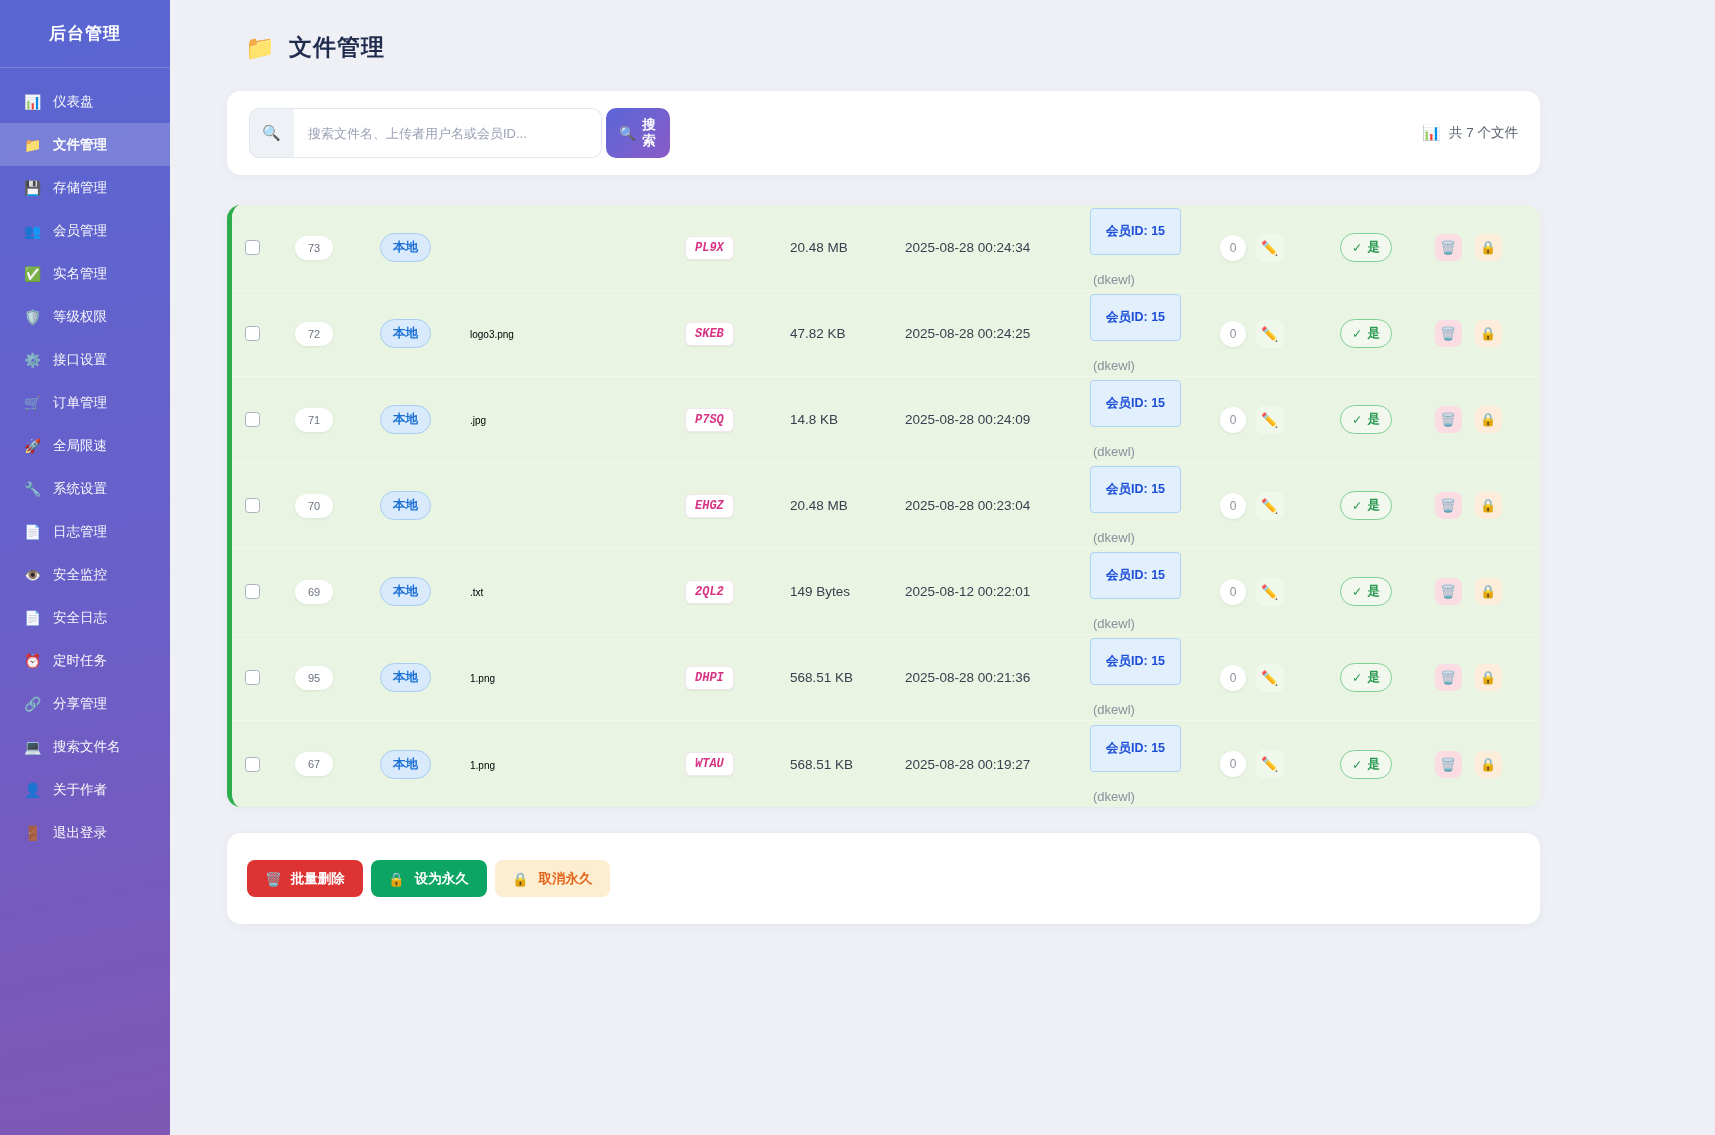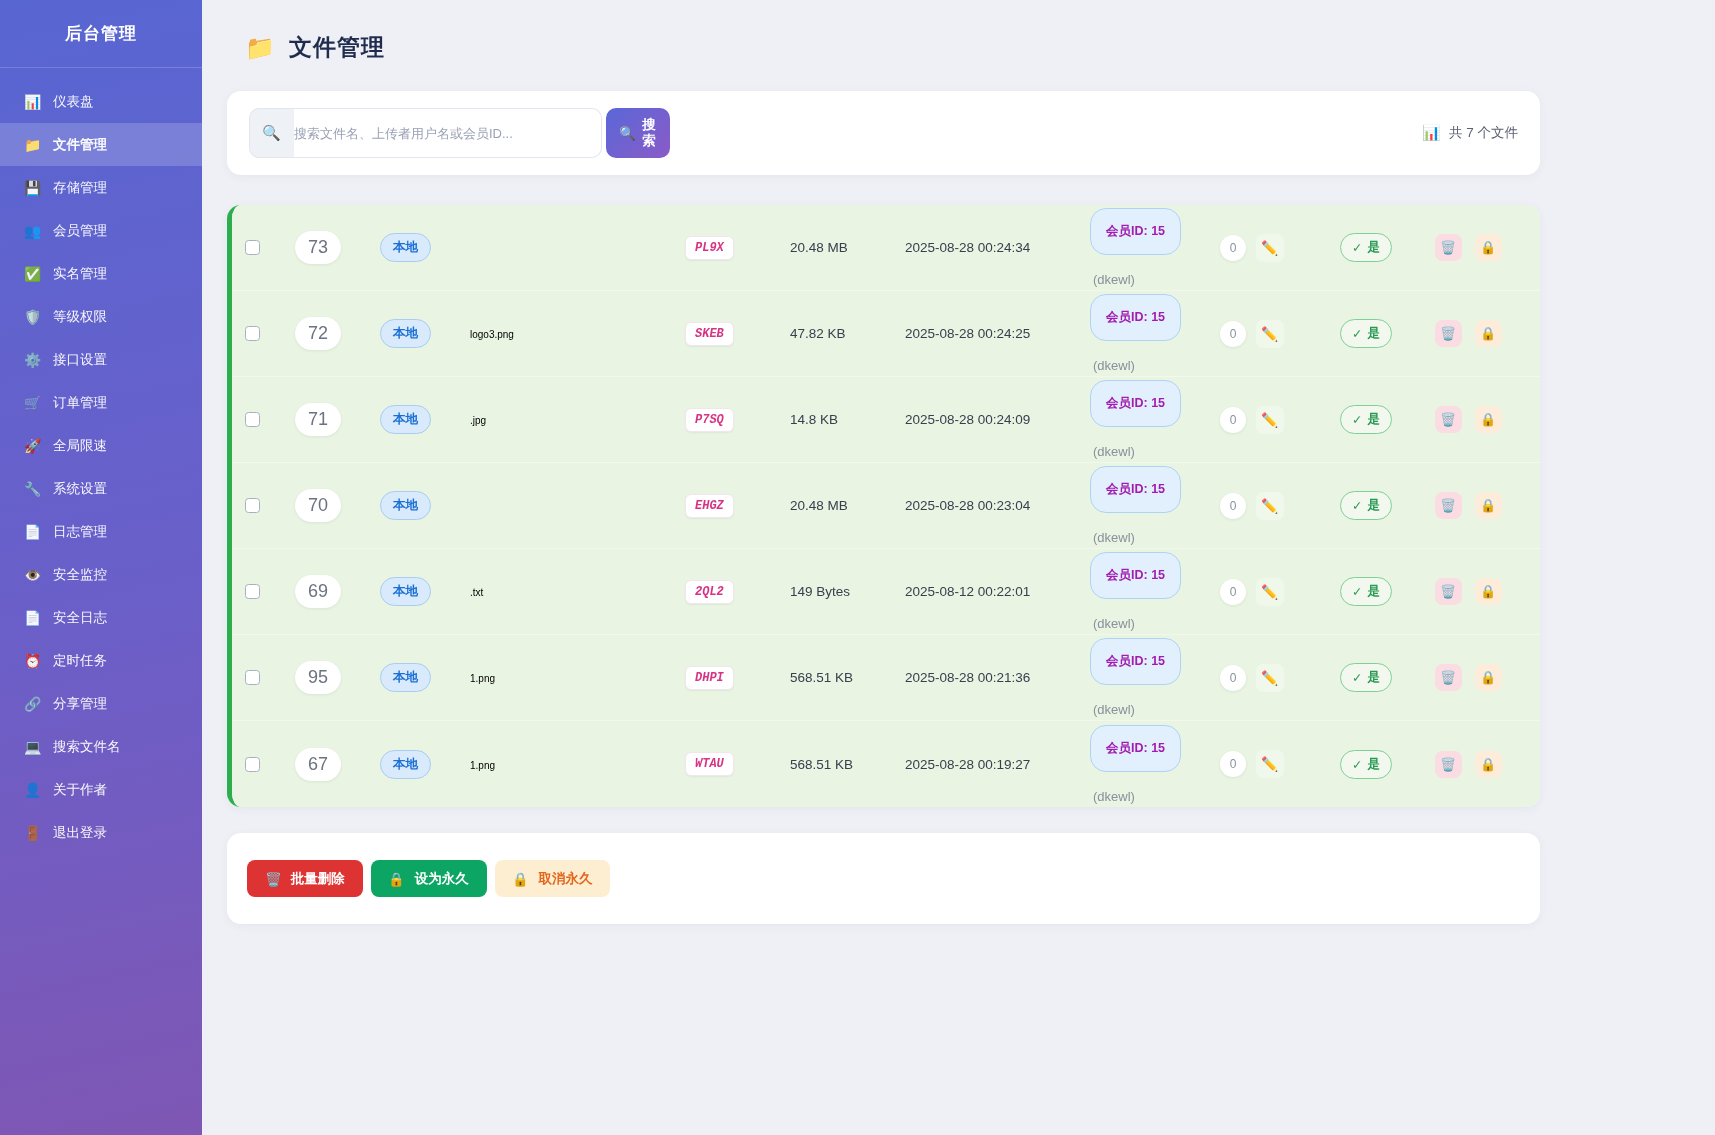--- a/index.html
+++ b/index.html
@@ -3,21 +3,21 @@
 <meta charset="utf-8">
 <style>
   * { margin:0; padding:0; box-sizing:border-box; }
   html,body { width:1715px; height:1135px; overflow:hidden; }
   body {
     font-family:"Liberation Sans","DejaVu Sans",sans-serif;
     background:#eef0f5; color:#333a4a; font-size:13px;
   }
   
   .sidebar {
-    position:fixed; left:0; top:0; width:202px; height:1135px;
+    position:fixed; left:0; top:0; width:170px; height:1135px;
     background:linear-gradient(168deg,#5866d2 0%,#6a5fc9 52%,#7f57b4 100%);
     color:#fff; z-index:5;
   }
   .sidebar-title {
     height:68px; display:flex; align-items:center; justify-content:center;
     font-size:17px; font-weight:bold; letter-spacing:1px;
     border-bottom:1px solid rgba(255,255,255,0.18);
   }
   .side-list { padding-top:12px; }
   .side-item {
@@ -43,21 +43,21 @@
     justify-content:space-between; margin-bottom:30px;
   }
   .search-group { display:flex; align-items:stretch; height:50px; }
   .si-box {
     width:45px; background:#eef1f6; border:1px solid #e3e6ee; border-right:none;
     border-radius:10px 0 0 10px; display:flex; align-items:center; justify-content:center;
     font-size:15px; color:#6b7280;
   }
   .search-input {
     width:308px; border:1px solid #e3e6ee; border-left:none; outline:none;
-    border-radius:0 10px 10px 0; padding:0 0; font-size:13px; color:#333;
+    border-radius:0 10px 10px 0; padding:0 14px; font-size:13px; color:#333;
     font-family:inherit; background:#fff;
   }
   .search-input::placeholder { color:#9aa1b5; }
   .search-btn {
     margin-left:4px; width:64px; border:none; border-radius:10px; cursor:pointer;
     background:linear-gradient(135deg,#5a67d8 0%,#8a5bc7 100%);
     color:#fff; display:flex; align-items:center; justify-content:center; gap:5px;
     font-size:13.5px; font-weight:bold; font-family:inherit;
   }
   .search-btn .btn-label { width:15px; line-height:1.2; word-break:break-all; display:inline-block; }
@@ -75,39 +75,39 @@
   .trow { height:86px; background:#e9f4e2; border-bottom:1px solid #f2f9ec; }
   .trow:last-child { border-bottom:none; }
   .trow > div { padding-left:13px; }
   .cb {
     appearance:none; -webkit-appearance:none; width:15px; height:15px;
     border:1.6px solid #a9b1bf; border-radius:3.5px; background:#fff; cursor:pointer;
     display:block;
   }
   .pill-id {
     display:inline-block; background:#fff; color:#6b7280; border-radius:999px;
-    padding:6px 13px; font-size:18px; box-shadow:0 1px 3px rgba(40,60,60,0.08);
+    padding:6px 13px; font-size:11px; box-shadow:0 1px 3px rgba(40,60,60,0.08);
   }
   .pill-storage {
     display:inline-block; background:#d8eafc; border:1px solid #a8cdf0; color:#1a6fd4;
     border-radius:999px; padding:5px 12px; font-size:12.5px; font-weight:bold;
   }
   .fname { color:#000000; font-size:10px; }
   .pill-code {
     display:inline-block; background:#fff; border:1px solid #f2e6ee; color:#d63384;
     border-radius:6px; padding:4px 9px; font-size:12px; font-weight:bold;
     font-family:"Liberation Mono","DejaVu Sans Mono",monospace;
     box-shadow:0 1px 2px rgba(40,60,60,0.06);
     font-style:italic;
   }
   .fsize, .ftime { color:#38404f; font-size:13.5px; }
   .up-cell { display:flex; flex-direction:column; align-items:flex-start; gap:17px; }
   .pill-member {
-    display:inline-block; background:#e2f0fd; border:1px solid #aed4f5; color:#a21caf;
-    border-radius:16px; padding:14px 15px; font-size:12.5px; font-weight:bold;
+    display:inline-block; background:#e2f0fd; border:1px solid #aed4f5; color:#1d4ed8;
+    border-radius:4px; padding:14px 15px; font-size:12.5px; font-weight:bold;
   }
   .up-name { color:#8a909d; font-size:13px; padding-left:3px; }
   .dl-cell { display:flex; align-items:center; gap:10px; }
   .dl-badge {
     width:26px; height:26px; border-radius:50%; background:#fff; color:#8a909d;
     display:flex; align-items:center; justify-content:center; font-size:12px;
     box-shadow:0 1px 3px rgba(40,60,60,0.08);
   }
   .edit-btn {
     border:none; background:rgba(255,255,255,0.35); border-radius:7px; width:28px; height:28px;

